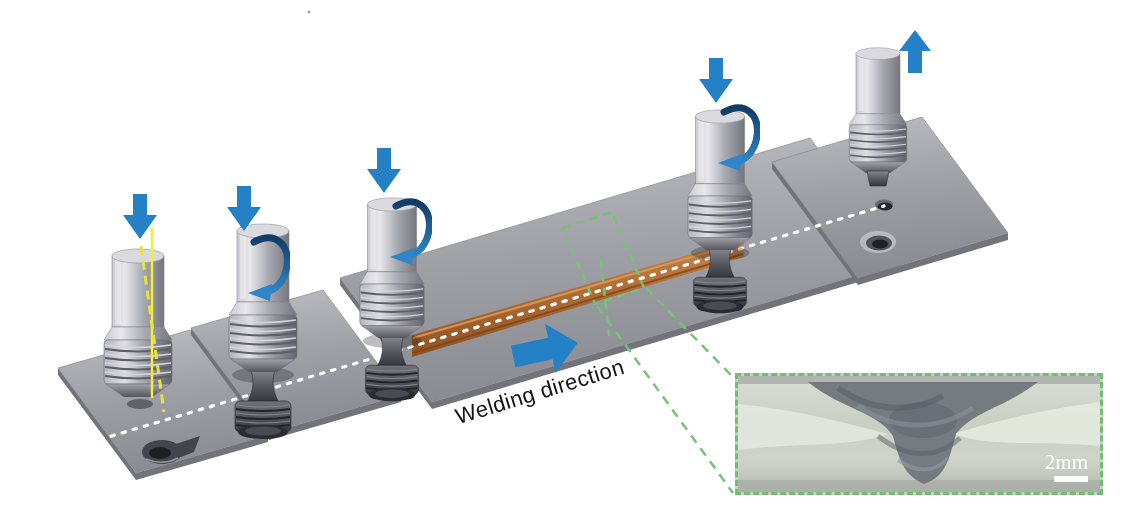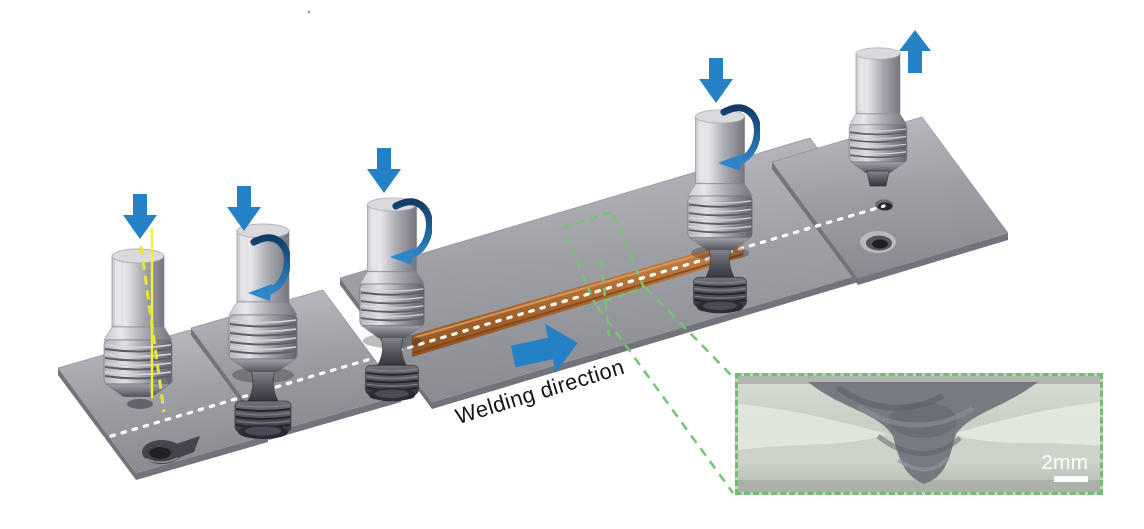--- a/index.html
+++ b/index.html
@@ -11,21 +11,21 @@
   .weld-dir-label{
     position:absolute;left:460px;top:404px;height:26px;line-height:26px;
     font-size:22px;font-weight:500;color:#131313;letter-spacing:0.4px;
     transform:rotate(-17deg);transform-origin:left bottom;white-space:nowrap;
   }
   .inset{
     position:absolute;left:735px;top:373px;width:368px;height:122px;
     border:3px dashed #6fbf6f;box-sizing:border-box;background:#c9cfc3;overflow:hidden;
   }
   .inset svg{position:absolute;left:0;top:0;}
-  .scale-wrap{position:absolute;right:12px;bottom:10px;text-align:right;}
+  .scale-wrap{position:absolute;right:12px;bottom:10px;text-align:right;font-family:Liberation Serif, serif;}
   .scale-label{font-size:21px;color:#ffffff;display:block;line-height:22px;}
   .scale-bar{width:34px;height:6px;background:#ffffff;margin:3px 0 0 auto;}
 </style>
 </head>
 <body>
 
 <div class="stage">
 
   <svg class="scene" width="1144" height="529" viewBox="0 0 1144 529">
     <defs>

